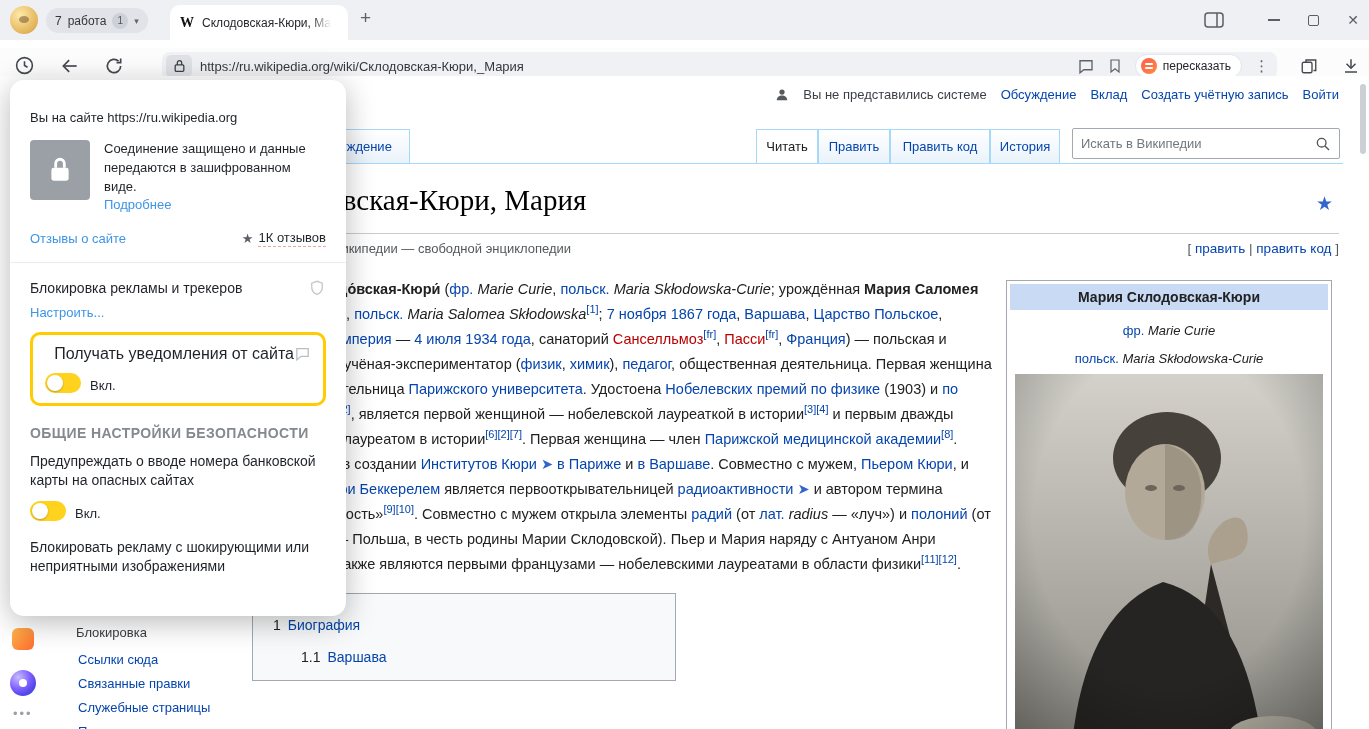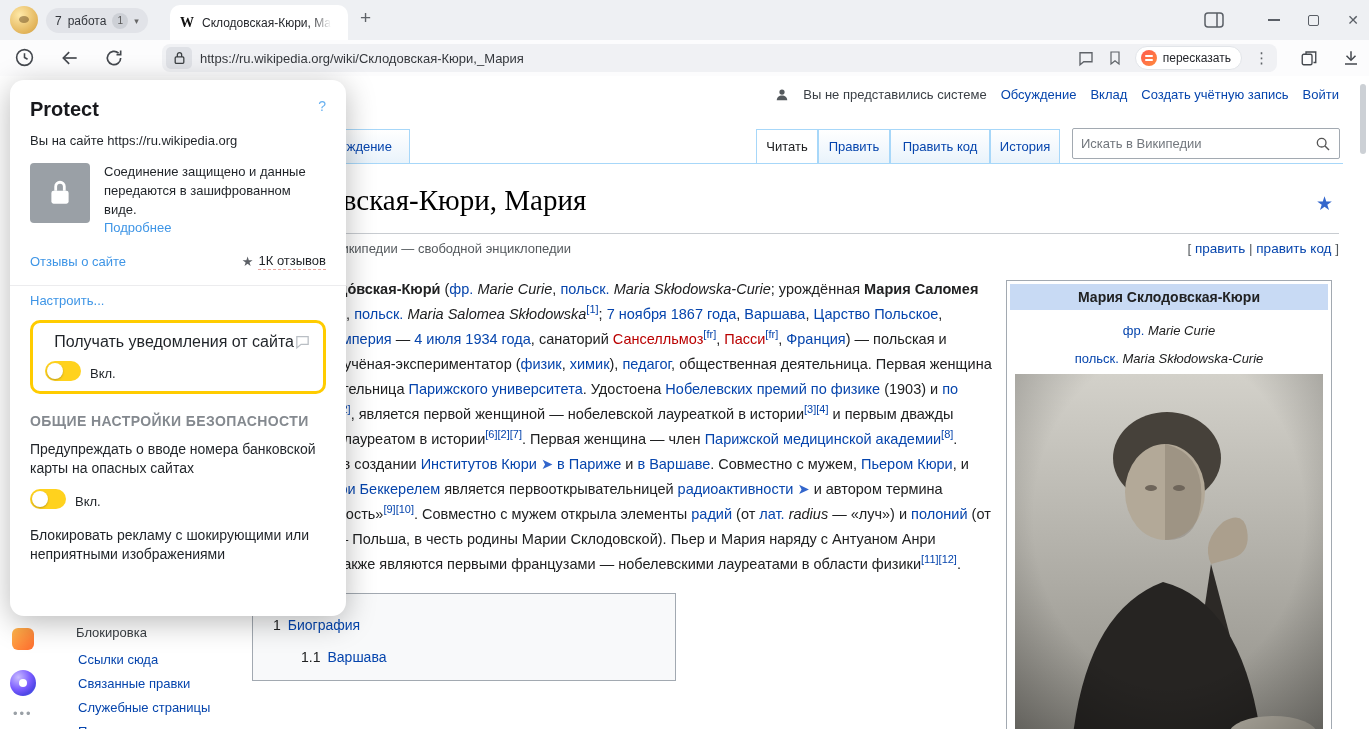--- a/index.html
+++ b/index.html
@@ -19,21 +19,21 @@
   .tab-fav{font-family:"Liberation Serif",serif;font-weight:bold;font-size:14px;color:#111}
   .tab-title{font-size:12px;color:#24262b;white-space:nowrap;overflow:hidden;max-width:140px;
              -webkit-mask-image:linear-gradient(to right,#000 85%,transparent);mask-image:linear-gradient(to right,#000 85%,transparent)}
   .newtab{position:absolute;left:360px;top:7px;font-size:19px;color:#5f6368;cursor:pointer}
   .win-icons{position:absolute;right:10px;top:0;height:40px;display:flex;align-items:center;gap:28px;color:#5a5f66}
   .btn-min{width:12px;height:2px;background:#5a5f66;cursor:pointer}
   .btn-max{width:11px;height:11px;border:1.5px solid #5a5f66;border-radius:2px;cursor:pointer}
   .btn-close{font-size:14px;line-height:1;cursor:pointer}
   .sidepanel-icon{cursor:pointer;margin-right:16px}
 
-  .toolbar{position:absolute;left:0;top:40px;width:1369px;height:36px;background:#fcfcfd}
+  .toolbar{position:absolute;left:0;top:48px;width:1369px;height:36px;background:#fcfcfd}
   .tool-ic{position:absolute;top:7px;color:#44484e;cursor:pointer}
   .addr{position:absolute;left:162px;top:4px;width:1115px;height:28px;background:#f0f1f4;border-radius:8px;display:flex;align-items:center;cursor:text}
   .lockbtn{width:26px;height:22px;background:#dfe1e6;border-radius:5px;margin-left:4px;display:flex;align-items:center;justify-content:center;color:#3c4043;cursor:pointer;flex:none}
   .url{font-size:13px;color:#35383d;margin-left:8px;white-space:nowrap}
   .addr-right{margin-left:auto;display:flex;align-items:center;gap:12px;padding-right:8px;color:#5f6368}
   .retell{display:flex;align-items:center;gap:6px;background:#fff;border:1px solid #e2e5e9;border-radius:14px;padding:3px 10px 3px 5px;font-size:12px;color:#24262b;cursor:pointer}
   .retell-ic{width:16px;height:16px;border-radius:50%;background:linear-gradient(135deg,#ff5a4f,#ff8a3d);position:relative;flex:none}
   .retell-ic::after{content:"";position:absolute;left:4px;top:5px;width:8px;height:2px;background:#fff;box-shadow:0 4px 0 #fff;border-radius:1px}
   .dots{font-size:15px;color:#5f6368;cursor:pointer}
   .scrollthumb{position:absolute;right:3px;top:84px;width:6px;height:70px;background:#ccd0d5;border-radius:3px;cursor:pointer}
@@ -306,24 +306,20 @@
     <a class="plink">Постоянная ссылка</a>
   </div>
 </div>
 
 <div class="strip-orange"></div>
 <div class="strip-alice"></div>
 <div class="strip-dots">•••</div>
 <div class="scrollthumb"></div>
 
 <div class="protect">
-  <div class="pr-head">
-    <span class="pr-title">Protect</span>
-    <span class="pr-help">?</span>
-  </div>
   <div class="pr-site">Вы на сайте https://ru.wikipedia.org</div>
 
   <div class="pr-conn">
     <div class="pr-locksq">
       <svg width="26" height="28" viewBox="0 0 24 26" fill="none" stroke="#fff" stroke-width="2.6">
         <rect x="4" y="11" width="16" height="12" rx="2" fill="#fff" stroke="none"></rect>
           <path d="M8 11V7a4 4 0 0 1 8 0v4"></path>
       </svg>
     </div>
     <div>
@@ -335,20 +331,28 @@
   <div class="pr-reviews">
     <a class="pr-link">Отзывы о сайте</a>
     <span class="pr-revcount">
       <span class="pr-star">★</span>
       <span class="cnt">1К отзывов</span>
     </span>
   </div>
 
   <div class="pr-div"></div>
 
+  <div class="pr-row">
+    <span>Блокировка рекламы и трекеров</span>
+    <span class="icon-gray">
+      <svg width="18" height="20" viewBox="0 0 24 24" fill="none" stroke="#c3c8ce" stroke-width="1.8">
+        <path d="M12 3l7 2.6v5.4c0 5-3.4 8.2-7 9.6-3.6-1.4-7-4.6-7-9.6V5.6z"></path>
+      </svg>
+    </span>
+  </div>
   <div class="pr-config"><a class="pr-link">Настроить...</a></div>
 
   <div class="ybox">
     <div class="ybox-r1">
       <span>Получать уведомления от сайта</span>
       <span class="icon-gray">
         <svg width="17" height="17" viewBox="0 0 24 24" fill="none" stroke="#b9bec4" stroke-width="1.8">
           <path d="M4 5h16v11H10l-6 5z"></path>
         </svg>
       </span>

